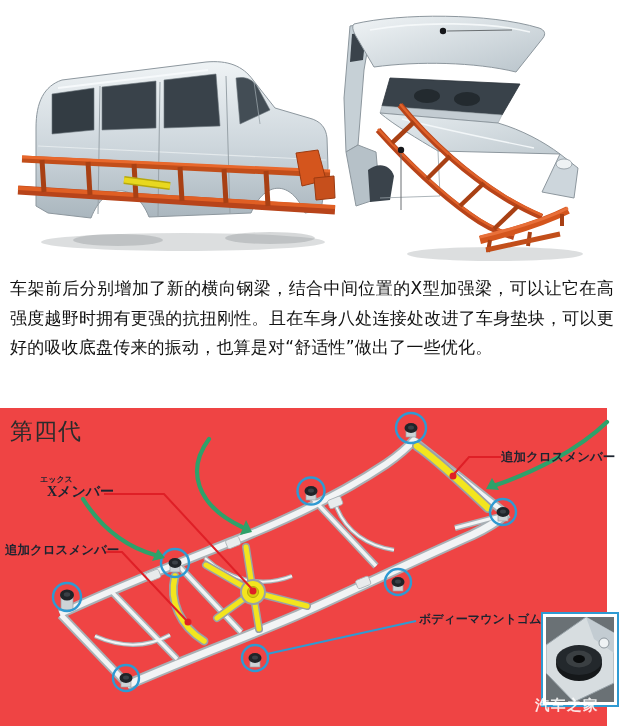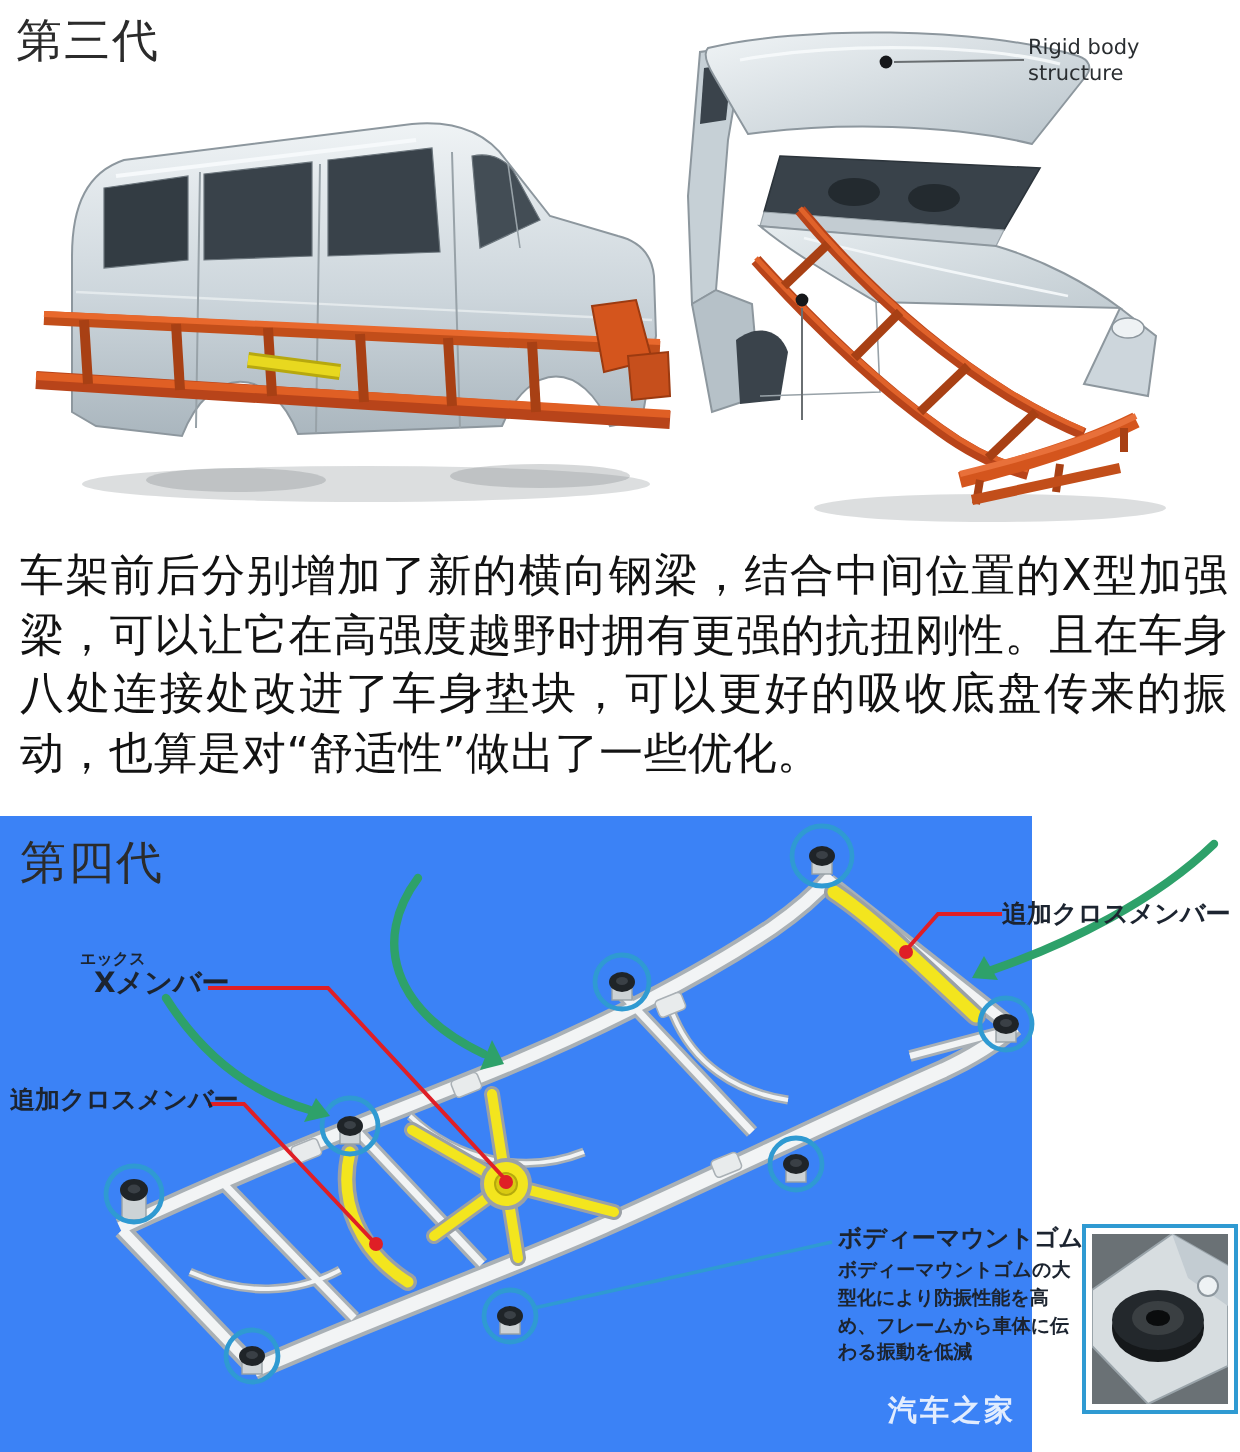--- a/index.html
+++ b/index.html
@@ -1,37 +1,36 @@
 <!DOCTYPE html>
 <html><head>
 <meta charset="utf-8">
 <style>
   html,body{margin:0;padding:0;background:#fff;}
   .page{position:relative;width:620px;height:726px;overflow:hidden;background:#ffffff;
         font-family:"DejaVu Sans","Liberation Sans",sans-serif;}
   .abs{position:absolute;}
   .gen-title{font-size:23px;color:#2b2b2b;font-weight:400;letter-spacing:1px;}
   .ann{font-size:10.5px;line-height:13px;color:#2a2e31;font-weight:500;}
-  .paragraph{font-size:22px;line-height:29.5px;color:#121212;width:604px;letter-spacing:0.2px;
+  .paragraph{font-size:17px;line-height:29.5px;color:#121212;width:604px;letter-spacing:0.2px;
              text-align:justify;}
-  .bottom{position:absolute;left:0;top:408px;width:516px;height:318px;background:#3b82f6;}
+  .bottom{position:absolute;left:0;top:408px;width:607px;height:318px;background:#ef4444;font-family:Liberation Serif, serif;}
   .jlbl{color:#1c2430;font-weight:700;white-space:nowrap;}
   .jlbl-small{color:#1c2430;font-weight:600;}
   .mount-desc{width:124px;font-size:9.5px;line-height:13.8px;color:#1c2430;font-weight:600;}
   .inset{box-sizing:border-box;border:2px solid #2f9ad2;background:#ffffff;padding:3px;}
   .inset svg{display:block;}
   .watermark{color:rgba(255,255,255,0.85);font-size:14.5px;font-weight:700;letter-spacing:1.5px;margin-left:28px;}
   svg{display:block;}
 </style>
 </head>
 <body>
 
 <div class="page">
 
-  <div class="abs gen-title" style="left:8px;top:5px;">第三代</div>
 
   <svg class="abs" style="left:8px;top:28px;" width="330" height="240" viewBox="0 0 330 240">
     <defs>
       <linearGradient id="silverL" x1="0" y1="0" x2="0" y2="1">
         <stop offset="0" stop-color="#eff3f5"></stop>
           <stop offset="0.55" stop-color="#cdd6dc"></stop>
         <stop offset="1" stop-color="#aab6be"></stop>
       </linearGradient>
     </defs>
     <g>
@@ -121,21 +120,20 @@
     </g>
   </svg>
 
   <svg class="abs" style="left:0;top:0;" width="620" height="407" viewBox="0 0 620 407">
     <path d="M 447,31 L 512,30" stroke="#6a6f72" stroke-width="1" fill="none"></path>
     <circle cx="443" cy="31" r="3.2" fill="#15171a"></circle>
     <path d="M 401,154 L 401,210" stroke="#6a6f72" stroke-width="1" fill="none"></path>
     <circle cx="401" cy="150" r="3.2" fill="#15171a"></circle>
   </svg>
 
-  <div class="abs ann" style="left:514px;top:18px;width:72px;">Rigid body structure</div>
 
   <div class="abs paragraph" style="left:10px;top:274px;">车架前后分别增加了新的横向钢梁，结合中间位置的X型加强梁，可以让它在高强度越野时拥有更强的抗扭刚性。且在车身八处连接处改进了车身垫块，可以更好的吸收底盘传来的振动，也算是对“舒适性”做出了一些优化。</div>
 
   <div class="bottom">
     <div class="abs gen-title" style="left:10px;top:8px;">第四代</div>
 
     <svg class="abs" style="left:0;top:0;" width="620" height="318" viewBox="0 0 620 318">
 
       <g>
         <g stroke="#a9b0b5" fill="none">
@@ -269,21 +267,20 @@
       </g>
 
       <line x1="267" y1="246" x2="416" y2="213" stroke="#2f9ad2" stroke-width="1.8"></line>
     </svg>
 
     <div class="abs jlbl-small" style="left:40px;top:66px;font-size:8px;">エックス</div>
     <div class="abs jlbl" style="left:47px;top:75px;font-size:14px;">Xメンバー</div>
     <div class="abs jlbl" style="left:5px;top:134px;font-size:12.5px;">追加クロスメンバー</div>
     <div class="abs jlbl" style="left:501px;top:41px;font-size:12.5px;">追加クロスメンバー</div>
     <div class="abs jlbl" style="left:419px;top:203px;font-size:12px;">ボディーマウントゴム</div>
-    <div class="abs mount-desc" style="left:419px;top:221px;">ボディーマウントゴムの大型化により防振性能を高め、フレームから車体に伝わる振動を低減</div>
 
     <div class="abs inset" style="left:541px;top:204px;width:78px;height:95px;">
       <svg width="68" height="85" viewBox="0 0 68 85">
         <rect width="68" height="85" fill="#6a7175"></rect>
         <polygon points="0,28 40,0 68,16 68,66 28,85 0,56" fill="#d7dde0" stroke="#9aa4aa" stroke-width="1"></polygon>
         <polygon points="40,0 68,16 68,36 48,22" fill="#c3ccd2"></polygon>
         <circle cx="58" cy="26" r="5" fill="#eef2f4" stroke="#8d979e"></circle>
         <ellipse cx="33" cy="47" rx="23" ry="17" fill="#15181a"></ellipse>
         <ellipse cx="33" cy="43" rx="23" ry="15" fill="#23282c"></ellipse>
         <ellipse cx="33" cy="42" rx="13" ry="8.5" fill="#3a3f42"></ellipse>

